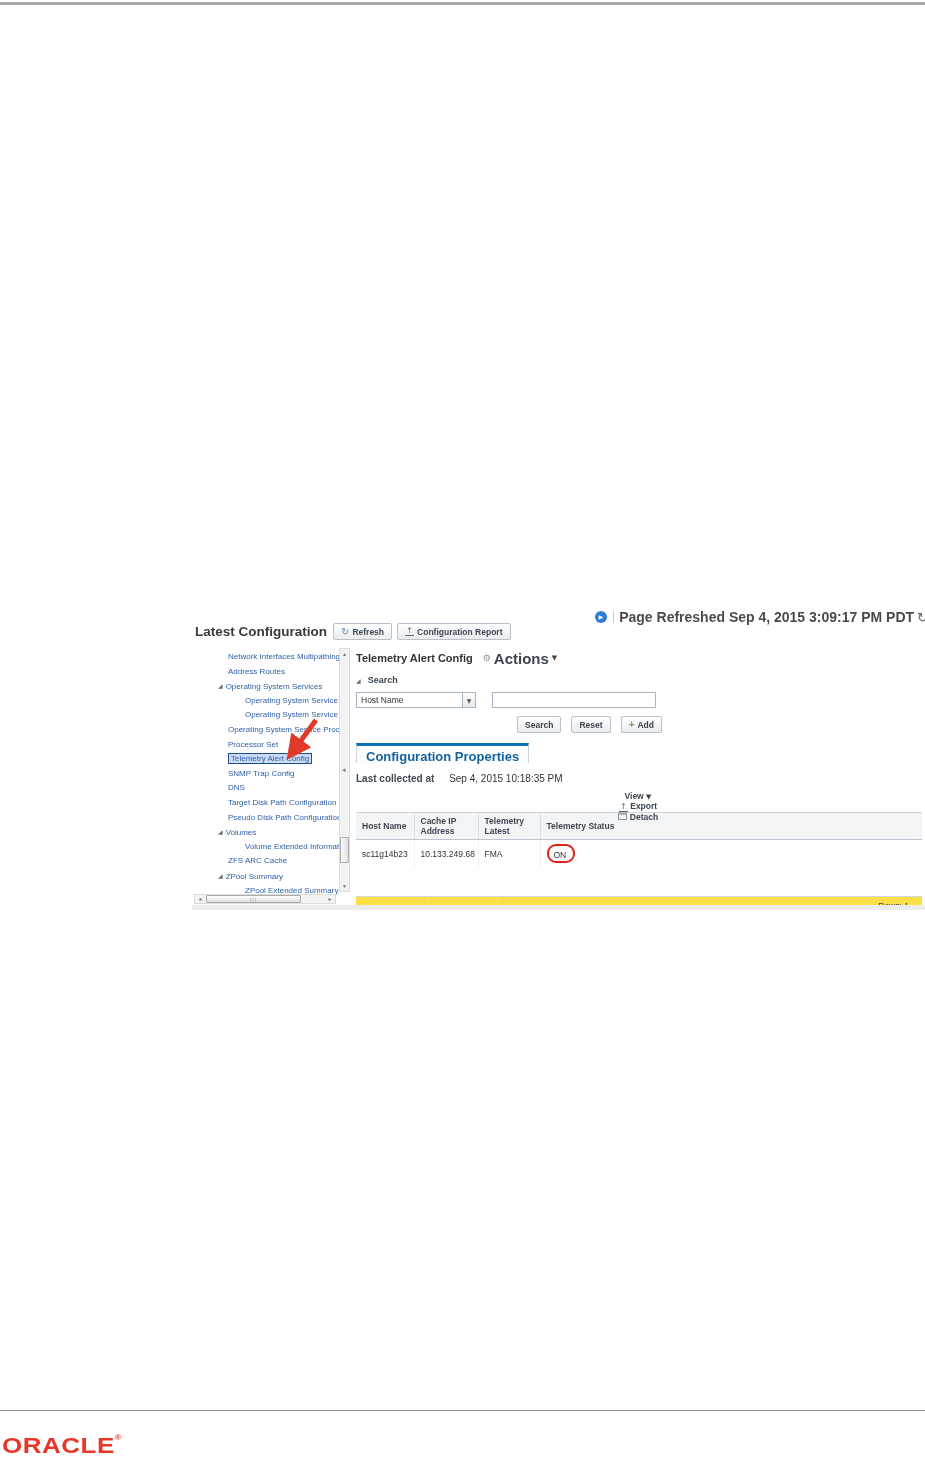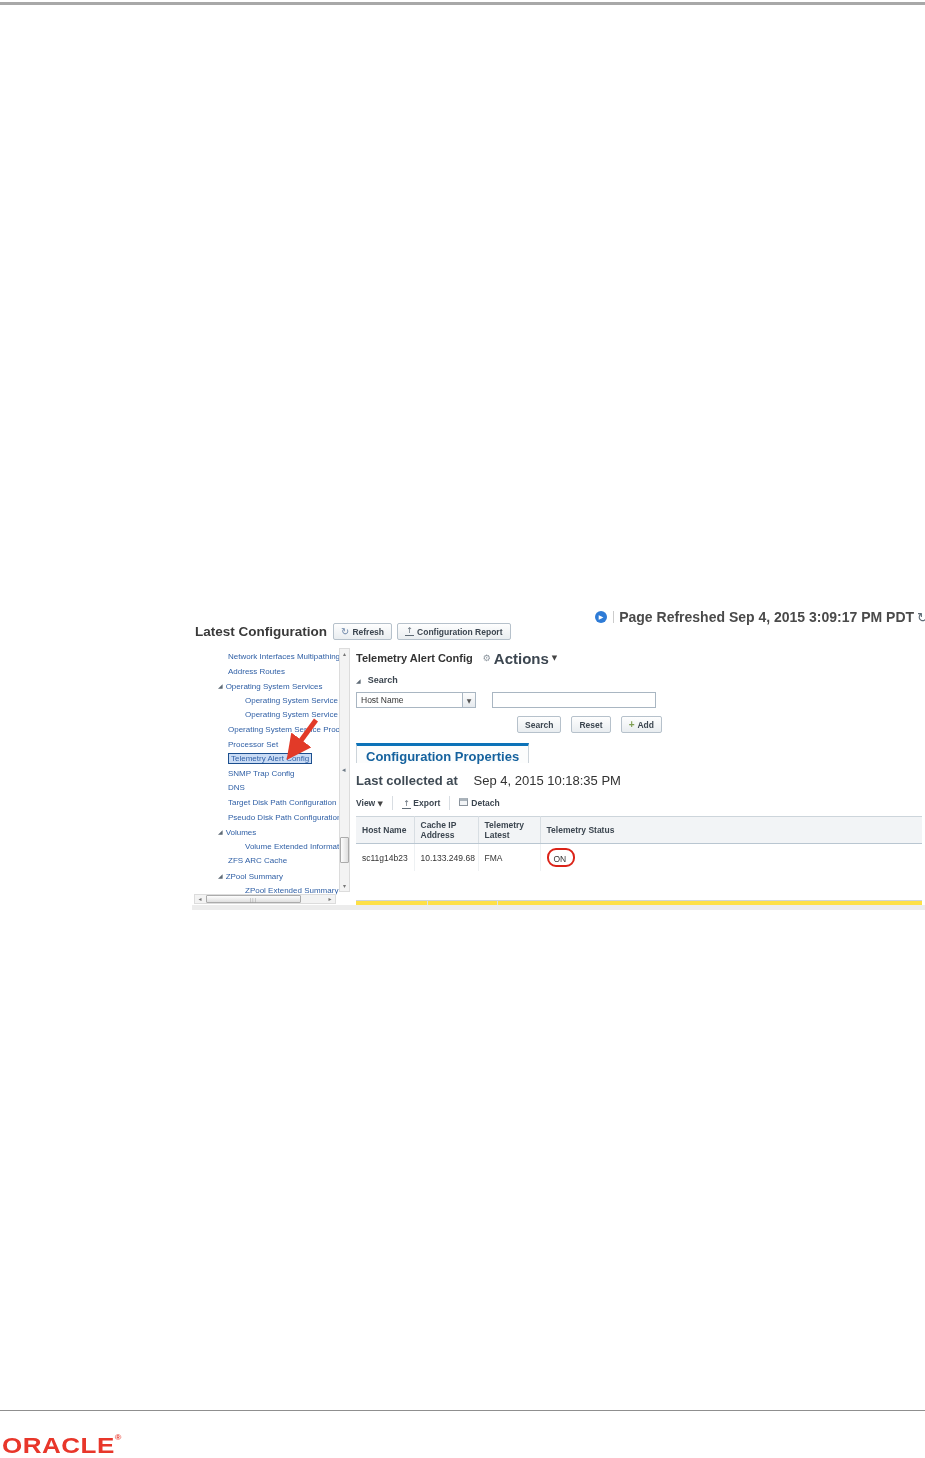--- a/index.html
+++ b/index.html
@@ -72,25 +72,25 @@
   .select { width:120px; height:16px; background:#fff; border:1px solid #a9b6c2; display:flex; align-items:center; font-size:8.5px; color:#333; position:relative; }
   .select .sel-val { padding-left:4px; flex:1; }
   .sel-btn { width:13px; height:100%; border-left:1px solid #a9b6c2; background:linear-gradient(#fdfdfd,#e6eaee); font-size:6px; color:#555; display:flex; align-items:center; justify-content:center; }
   .search-input { margin-left:16px; width:164px; height:16px; border:1px solid #a9b6c2; background:#fff; font-size:8.5px; padding:0 3px; }
   .search-btns { margin-top:8px; display:flex; justify-content:flex-end; gap:5px; width:306px; }
   .plus-ico { font-size:10px; font-weight:bold; color:#7e9e52; }
 
   .tabbar { margin-top:10px; position:relative; height:21px; }
   .tab { position:absolute; left:0; top:0; height:20px; padding:3px 9px 0 9px; background:#fcfdfd; border:1px solid #ccd4da; border-top:3px solid #0c72b8; border-bottom:none; font-size:13px; font-weight:bold; color:#15629e; white-space:nowrap; }
 
-  .collected { margin-top:9px; font-size:13px; }
+  .collected { margin-top:9px; font-size:10px; }
   .collected .lbl { font-weight:bold; color:#3f4a54; }
   .collected .val { margin-left:12px; color:#333; }
 
-  .tbl-toolbar { margin-top:7px; display:flex; align-items:center; font-size:8.5px; font-weight:bold; color:#3c4650; height:16px; }
+  .tbl-toolbar { margin-top:7px; display:flex; align-items:center; font-size:8.5px; font-weight:bold; color:#3c4650; height:16px;flex-direction:column; }
   .tb-sep { width:1px; height:14px; background:#d8dde2; margin:0 9px; }
   .detach-ico { display:inline-block; width:9px; height:8px; border:1px solid #8a939c; border-top:3px solid #aab3bb; margin-right:3px; background:#f2f4f6; }
 
   table.cfg { margin-top:5px; width:566px; border-collapse:collapse; table-layout:fixed; }
   .cfg th { background:#f2f4f6; border-top:1px solid #cdd5db; border-bottom:1px solid #b9c6d1; border-right:1px solid #d8dee3; font-size:8.5px; font-weight:bold; color:#3c4650; text-align:left; padding:3px 6px; vertical-align:middle; height:24px; }
   .cfg th:last-child { border-right:none; }
   .cfg td { font-size:8.5px; color:#333; padding:4px 6px; border-right:1px solid #eef1f3; height:19px; vertical-align:middle; }
   .cfg td:last-child { border-right:none; }
   .col-hn { width:58px; } .col-ip { width:64px; } .col-src { width:62px; }
   .status-oval { display:inline-block; border:2px solid #db2318; border-radius:9px; padding:4px 7px 1px 5px; }

